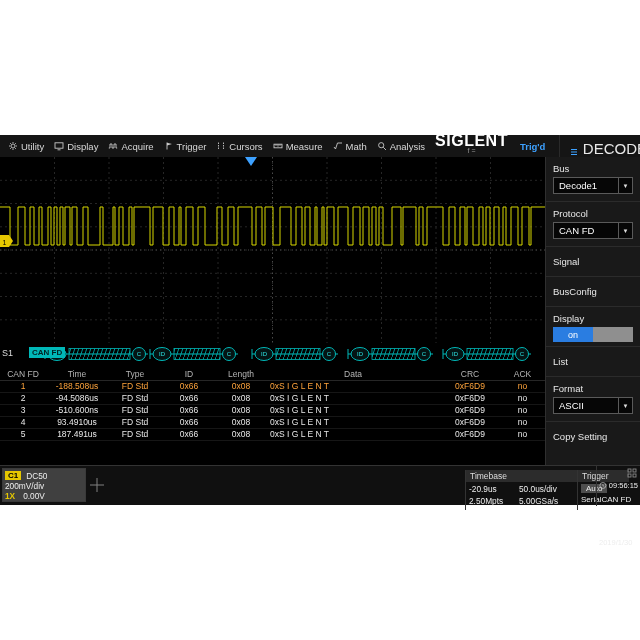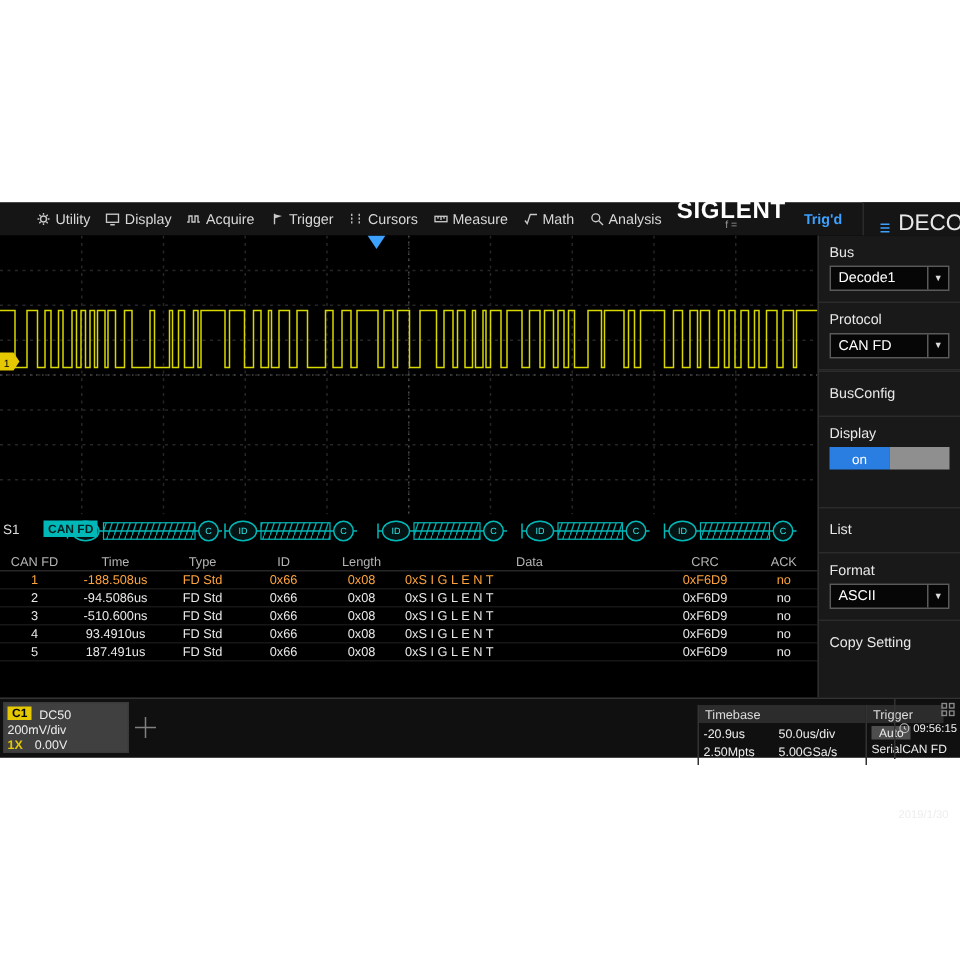--- a/index.html
+++ b/index.html
@@ -2,21 +2,21 @@
 <html><head>
 <meta charset="utf-8">
 <style>
   html,body{margin:0;padding:0;background:#fff;}
   .stage{position:relative;width:640px;height:640px;background:#fff;overflow:hidden;
          font-family:"Liberation Sans","DejaVu Sans",sans-serif;}
   .screen{position:absolute;left:0;top:135px;width:640px;height:370px;background:#000;}
 
   
   .menubar{position:absolute;left:0;top:0;width:640px;height:22px;background:#151515;
-           display:flex;align-items:center;gap:10px;padding-left:24px;box-sizing:border-box;}
+           display:flex;align-items:center;gap:10px;padding-left:8px;box-sizing:border-box;}
   .menu-item{display:flex;align-items:center;gap:3px;color:#d8d8d8;font-size:9.5px;white-space:nowrap;}
   .mi{width:10px;height:10px;flex:0 0 auto;}
   .brand-block{margin-left:auto;display:flex;flex-direction:column;align-items:center;line-height:10px;margin-right:2px;}
   .brand{color:#fff;font-weight:bold;font-size:16px;letter-spacing:.5px;}
   .freq{color:#9a9a9a;font-size:7px;}
   .trigd{color:#3da1ff;font-size:9.5px;font-weight:bold;margin-right:4px;}
   .decode-header{width:95px;height:22px;display:flex;align-items:flex-end;justify-content:center;gap:4px;
                  color:#e8e8e8;font-size:15px;background:#151515;border-left:1px solid #2a2a2a;flex:0 0 auto;}
 
   
@@ -42,21 +42,21 @@
   
   .sidebar{position:absolute;left:545px;top:22px;width:95px;height:308px;background:#191919;
            border-left:1px solid #2f2f2f;box-sizing:border-box;}
   .sb-label{padding:6px 7px 3px;color:#e8e8e8;font-size:9.5px;}
   .sb-row{padding:9px 7px;font-size:9.5px;color:#e8e8e8;}
   .sb-div{height:1px;background:#2b2b2b;}
   .dd{margin:0 7px 7px;height:17px;background:#060606;border:1px solid #5a5a5a;position:relative;
       display:flex;align-items:center;padding-left:5px;color:#fff;font-size:9.5px;box-sizing:border-box;}
   .dd-arrow{position:absolute;right:0;top:0;bottom:0;width:13px;border-left:1px solid #5a5a5a;
             display:flex;align-items:center;justify-content:center;color:#ddd;font-size:6px;}
-  .toggle{margin:0 7px 25px;height:15px;display:flex;}
+  .toggle{margin:0 7px 4px;height:15px;display:flex;}
   .t-on{flex:1;background:#2a7de1;color:#fff;display:flex;align-items:center;justify-content:center;font-size:9px;}
   .t-off{flex:1;background:#8f8f8f;}
 
   
   .statusbar{position:absolute;left:0;top:330px;width:640px;height:40px;background:#101010;
              border-top:1px solid #333;box-sizing:border-box;color:#ededed;}
   .ch-box{position:absolute;left:2px;top:2px;width:84px;height:34px;background:#404040;
           border:1px solid #3a3a3a;padding:1px 2px;box-sizing:border-box;}
   .ch-l1{display:flex;gap:5px;align-items:center;height:11px;font-size:8.3px;}
   .c1-badge{background:#e6c800;color:#000;font-weight:bold;font-size:8px;padding:0 3px;line-height:9px;}
@@ -311,20 +311,21 @@
       </div>
       <div class="sb-div"></div>
 
       <div class="sb-label">Protocol</div>
       <div class="dd">
         <span>CAN FD</span>
         <span class="dd-arrow">▼</span>
       </div>
       <div class="sb-div"></div>
 
+      <div class="sb-row">Signal</div>
       <div class="sb-div"></div>
 
       <div class="sb-row">BusConfig</div>
       <div class="sb-div"></div>
 
       <div class="sb-label">Display</div>
       <div class="toggle">
         <span class="t-on">on</span>
         <span class="t-off"></span>
       </div>

